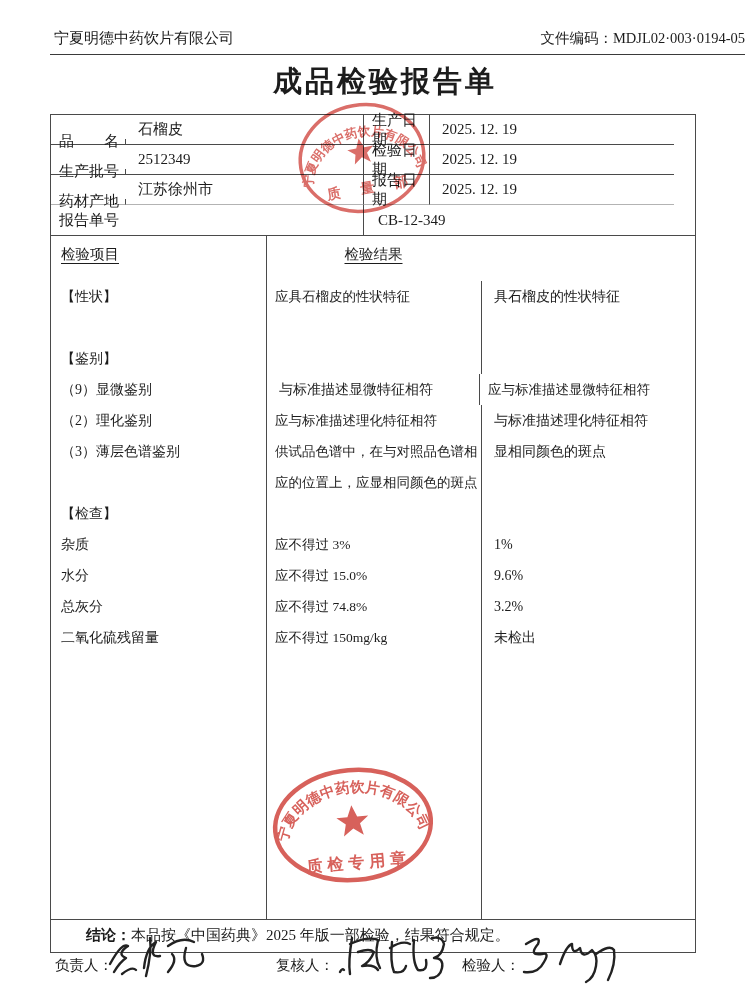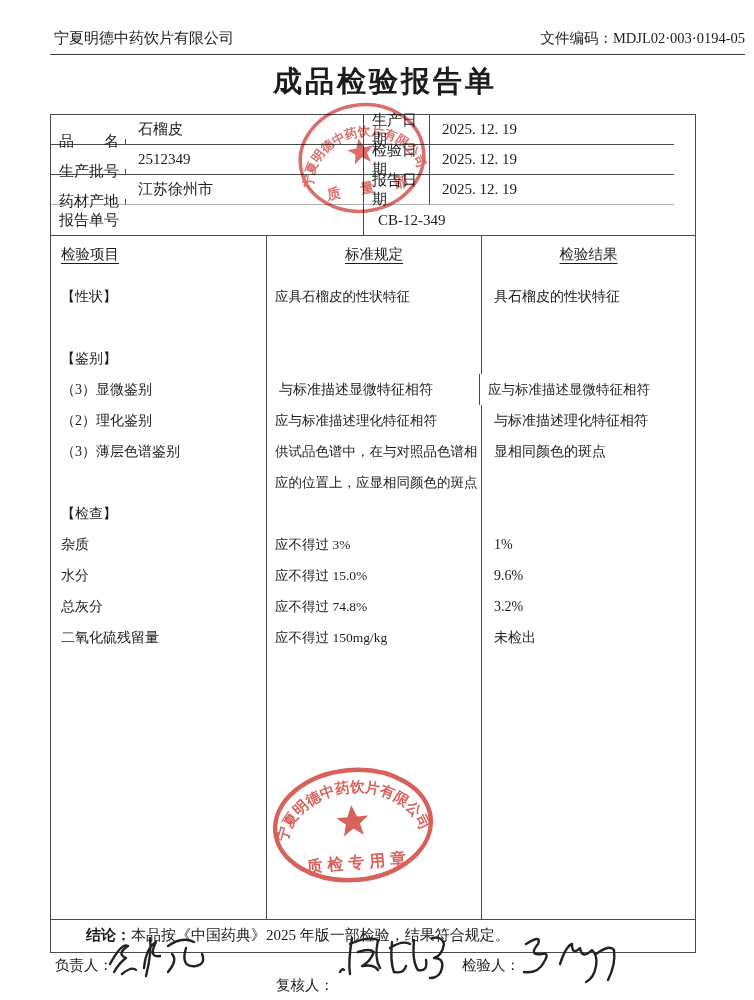--- a/index.html
+++ b/index.html
@@ -92,41 +92,40 @@
       <div class="cell lb">报告日期</div>
       <div class="cell vb">2025. 12. 19</div>
     </div>
     <div class="irow rrep">
       <div class="cell rl">报告单号</div>
       <div class="cell rv">CB-12-349</div>
     </div>
 
     <div class="mhead">
       <div class="cell h1"><u>检验项目</u></div>
-      <div class="cell h2"><u>标准规定</u></div>
       <div class="cell h3"><u>检验结果</u></div>
     </div>
 
     <div class="line">
       <div class="cell c1">【性状】</div>
       <div class="cell c2">应具石榴皮的性状特征</div>
       <div class="cell c3">具石榴皮的性状特征</div>
     </div>
     <div class="line">
       <div class="cell c1"></div>
       <div class="cell c2"></div>
       <div class="cell c3"></div>
     </div>
     <div class="line">
       <div class="cell c1">【鉴别】</div>
       <div class="cell c2"></div>
       <div class="cell c3"></div>
     </div>
     <div class="line">
-      <div class="cell c1">（3）显微鉴别</div>
+      <div class="cell c1">（9）显微鉴别</div>
       <div class="cell c3">与标准描述显微特征相符</div>
       <div class="cell c2">应与标准描述显微特征相符</div>
     </div>
     <div class="line">
       <div class="cell c1">（2）理化鉴别</div>
       <div class="cell c2">应与标准描述理化特征相符</div>
       <div class="cell c3">与标准描述理化特征相符</div>
     </div>
     <div class="line">
       <div class="cell c1">（3）薄层色谱鉴别</div>
@@ -169,21 +168,21 @@
       <b>结论：</b><span>本品按《中国药典》2025 年版一部检验，结果符合规定。</span>
     </div>
   </div>
 
   <div class="sig-label" style="left:55px;top:956px;">负责人：</div>
   <svg class="sig-svg" style="left:102px;top:930px;" width="110" height="58" viewBox="0 0 110 58">
     <path d="M8,34 Q20,12 26,16 Q14,24 24,28 Q18,32 12,42 M20,44 Q30,36 34,40"></path>
     <path d="M42,38 Q44,18 54,12 Q46,28 58,26 M48,8 Q50,22 44,46"></path>
     <path d="M66,16 Q80,6 92,12 M70,24 Q76,30 66,42 M84,18 Q78,38 94,36 Q104,34 100,24"></path>
   </svg>
-  <div class="sig-label" style="left:276px;top:956px;margin-top:20px;">复核人：</div>
+  <div class="sig-label" style="left:276px;top:956px;">复核人：</div>
   <svg class="sig-svg" style="left:330px;top:928px;" width="125" height="58" viewBox="0 0 125 58">
     <path d="M10,44 Q12,40 14,42 M22,10 Q18,34 20,46 M20,16 Q38,8 48,12 Q44,30 50,40 M28,24 Q40,20 44,24 Q40,34 32,38 Q44,36 48,42"></path>
     <path d="M62,14 Q60,34 64,44 Q74,46 76,38 M60,20 Q72,12 80,16 M84,12 Q82,34 88,42 Q98,44 96,32"></path>
     <path d="M102,10 Q112,8 114,16 Q112,28 104,30 Q114,30 112,40 Q110,50 100,50"></path>
   </svg>
   <div class="sig-label" style="left:462px;top:956px;">检验人：</div>
   <svg class="sig-svg" style="left:514px;top:930px;" width="115" height="58" viewBox="0 0 115 58">
     <path d="M12,14 Q28,4 24,14 Q14,26 28,24 Q36,22 30,32 Q24,44 10,42"></path>
     <path d="M46,34 Q52,16 58,14 Q58,26 66,18 Q68,30 78,20 Q84,26 82,36 Q80,48 72,52"></path>
     <path d="M82,24 Q96,14 100,20 Q102,34 94,50"></path>

